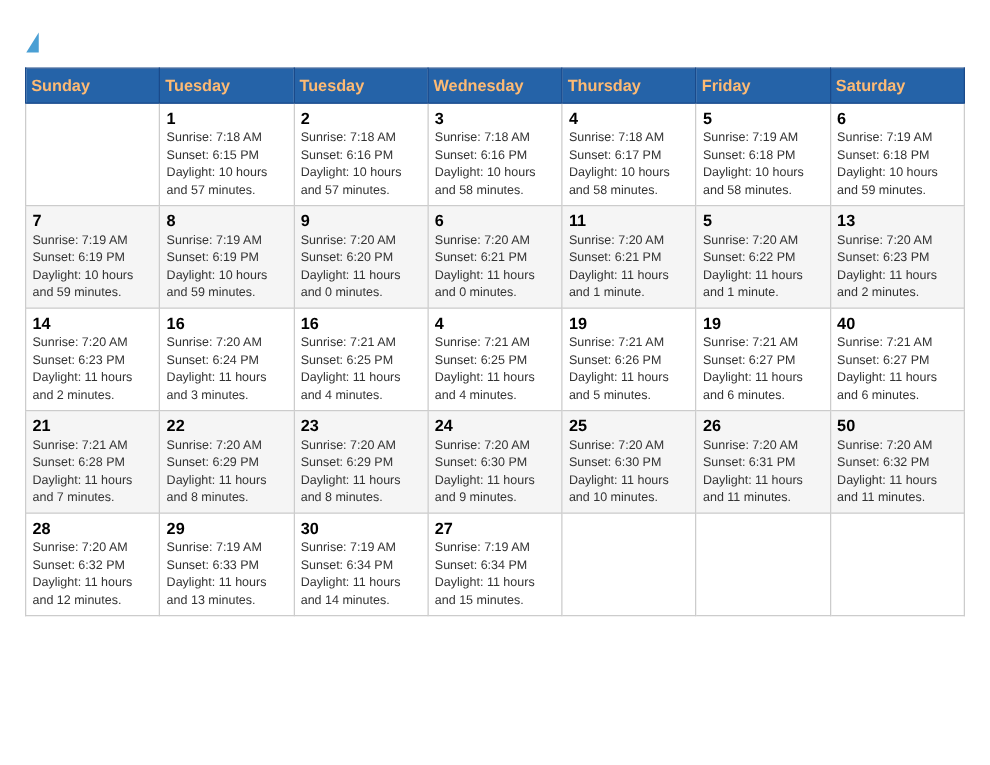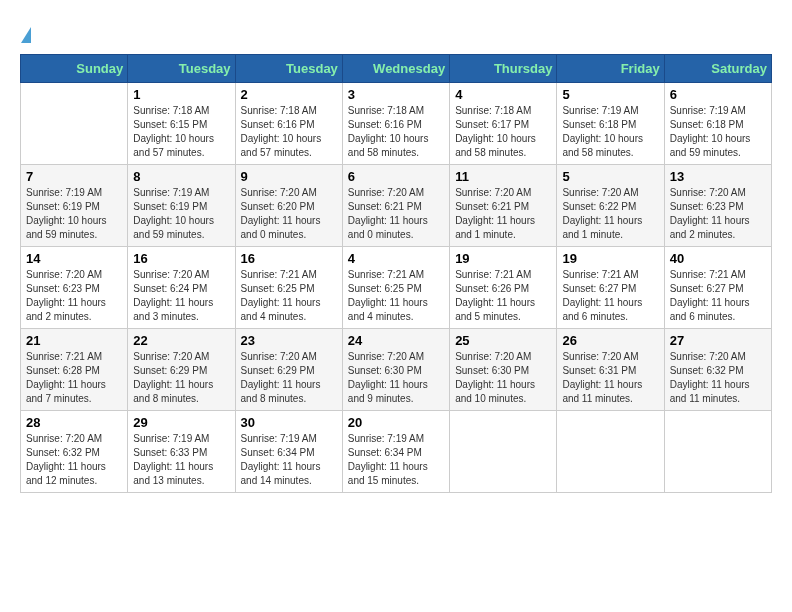--- a/index.html
+++ b/index.html
@@ -29,23 +29,23 @@
       color: #333;
       margin-top: 2px;
     }
     .calendar {
       width: 100%;
       border-collapse: collapse;
       font-size: 11px;
     }
     .calendar th {
       background-color: #2563a8;
-      color: #86efac;
+      color: #fdba74;
       padding: 6px 4px;
-      text-align: right;
+      text-align: left;
       font-size: 13px;
       font-weight: bold;
       border: 1px solid #1a4a8a;
     }
     .calendar td {
       border: 1px solid #ccc;
       vertical-align: top;
       padding: 4px 5px;
       width: 107px;
       min-height: 75px;
@@ -309,51 +309,51 @@
 and 10 minutes.</div>
         </td>
         <td>
           <span class="day-num">26</span>
           <div class="day-info" style="white-space: pre-line;">Sunrise: 7:20 AM
 Sunset: 6:31 PM
 Daylight: 11 hours
 and 11 minutes.</div>
         </td>
         <td>
+          <span class="day-num">50</span>
+          <div class="day-info" style="white-space: pre-line;">Sunrise: 7:20 AM
+Sunset: 6:32 PM
+Daylight: 11 hours
+and 11 minutes.</div>
+        </td>
+      </tr>
+      <tr>
+        <td>
+          <span class="day-num">28</span>
+          <div class="day-info" style="white-space: pre-line;">Sunrise: 7:20 AM
+Sunset: 6:32 PM
+Daylight: 11 hours
+and 12 minutes.</div>
+        </td>
+        <td>
+          <span class="day-num">29</span>
+          <div class="day-info" style="white-space: pre-line;">Sunrise: 7:19 AM
+Sunset: 6:33 PM
+Daylight: 11 hours
+and 13 minutes.</div>
+        </td>
+        <td>
+          <span class="day-num">30</span>
+          <div class="day-info" style="white-space: pre-line;">Sunrise: 7:19 AM
+Sunset: 6:34 PM
+Daylight: 11 hours
+and 14 minutes.</div>
+        </td>
+        <td>
           <span class="day-num">27</span>
-          <div class="day-info" style="white-space: pre-line;">Sunrise: 7:20 AM
-Sunset: 6:32 PM
-Daylight: 11 hours
-and 11 minutes.</div>
-        </td>
-      </tr>
-      <tr>
-        <td>
-          <span class="day-num">28</span>
-          <div class="day-info" style="white-space: pre-line;">Sunrise: 7:20 AM
-Sunset: 6:32 PM
-Daylight: 11 hours
-and 12 minutes.</div>
-        </td>
-        <td>
-          <span class="day-num">29</span>
-          <div class="day-info" style="white-space: pre-line;">Sunrise: 7:19 AM
-Sunset: 6:33 PM
-Daylight: 11 hours
-and 13 minutes.</div>
-        </td>
-        <td>
-          <span class="day-num">30</span>
-          <div class="day-info" style="white-space: pre-line;">Sunrise: 7:19 AM
-Sunset: 6:34 PM
-Daylight: 11 hours
-and 14 minutes.</div>
-        </td>
-        <td>
-          <span class="day-num">20</span>
           <div class="day-info" style="white-space: pre-line;">Sunrise: 7:19 AM
 Sunset: 6:34 PM
 Daylight: 11 hours
 and 15 minutes.</div>
         </td>
         <td class="empty-cell"></td>
         <td class="empty-cell"></td>
         <td class="empty-cell"></td>
       </tr>
     </tbody>

